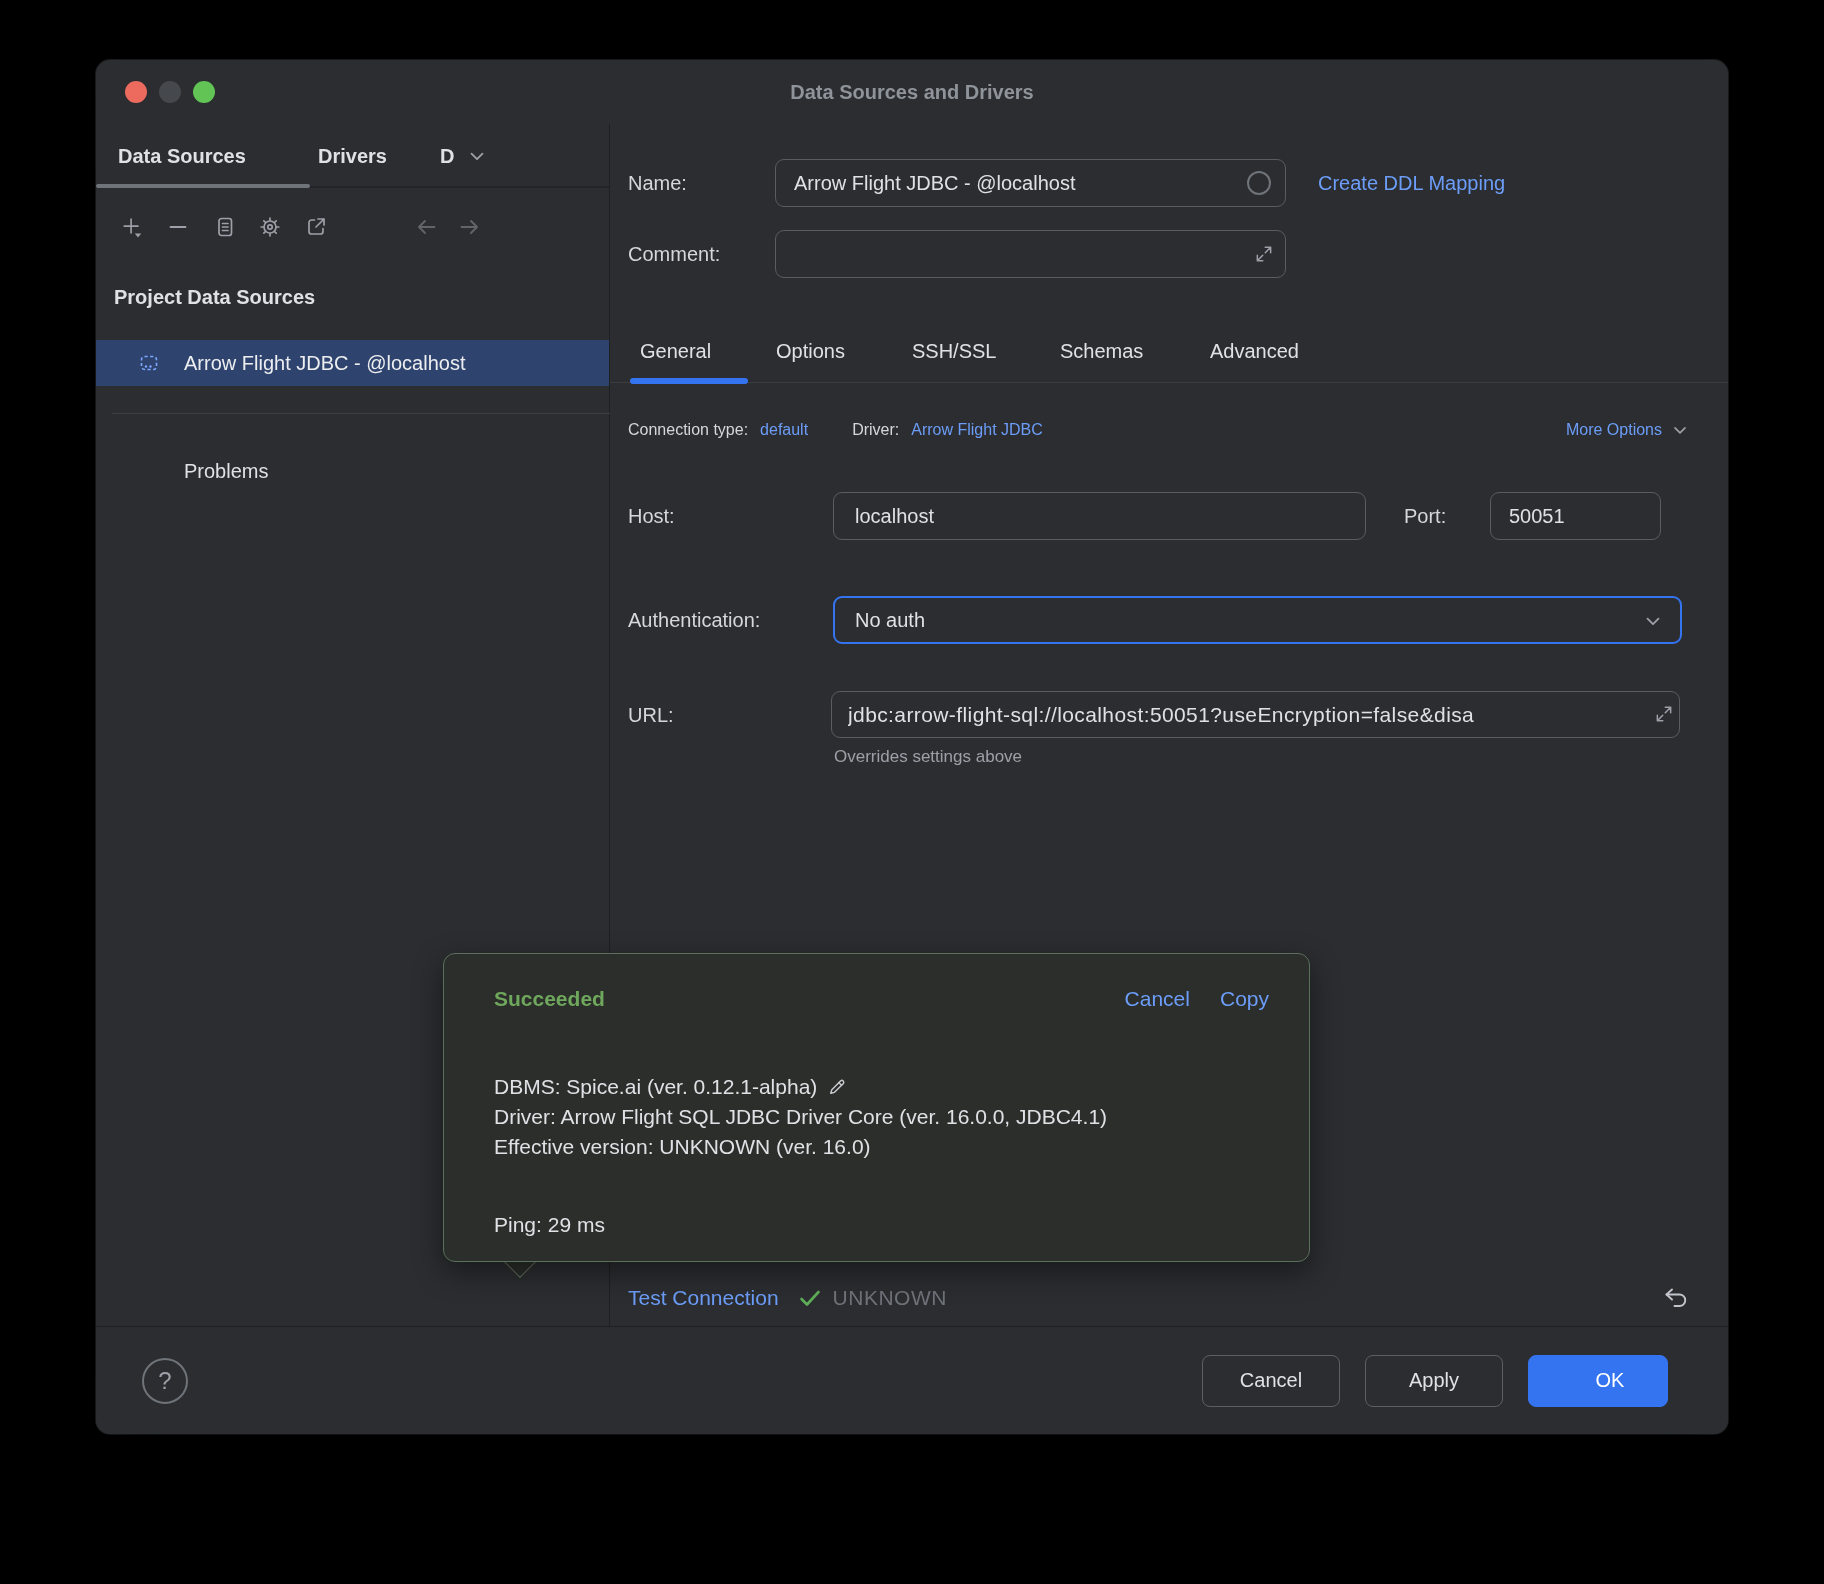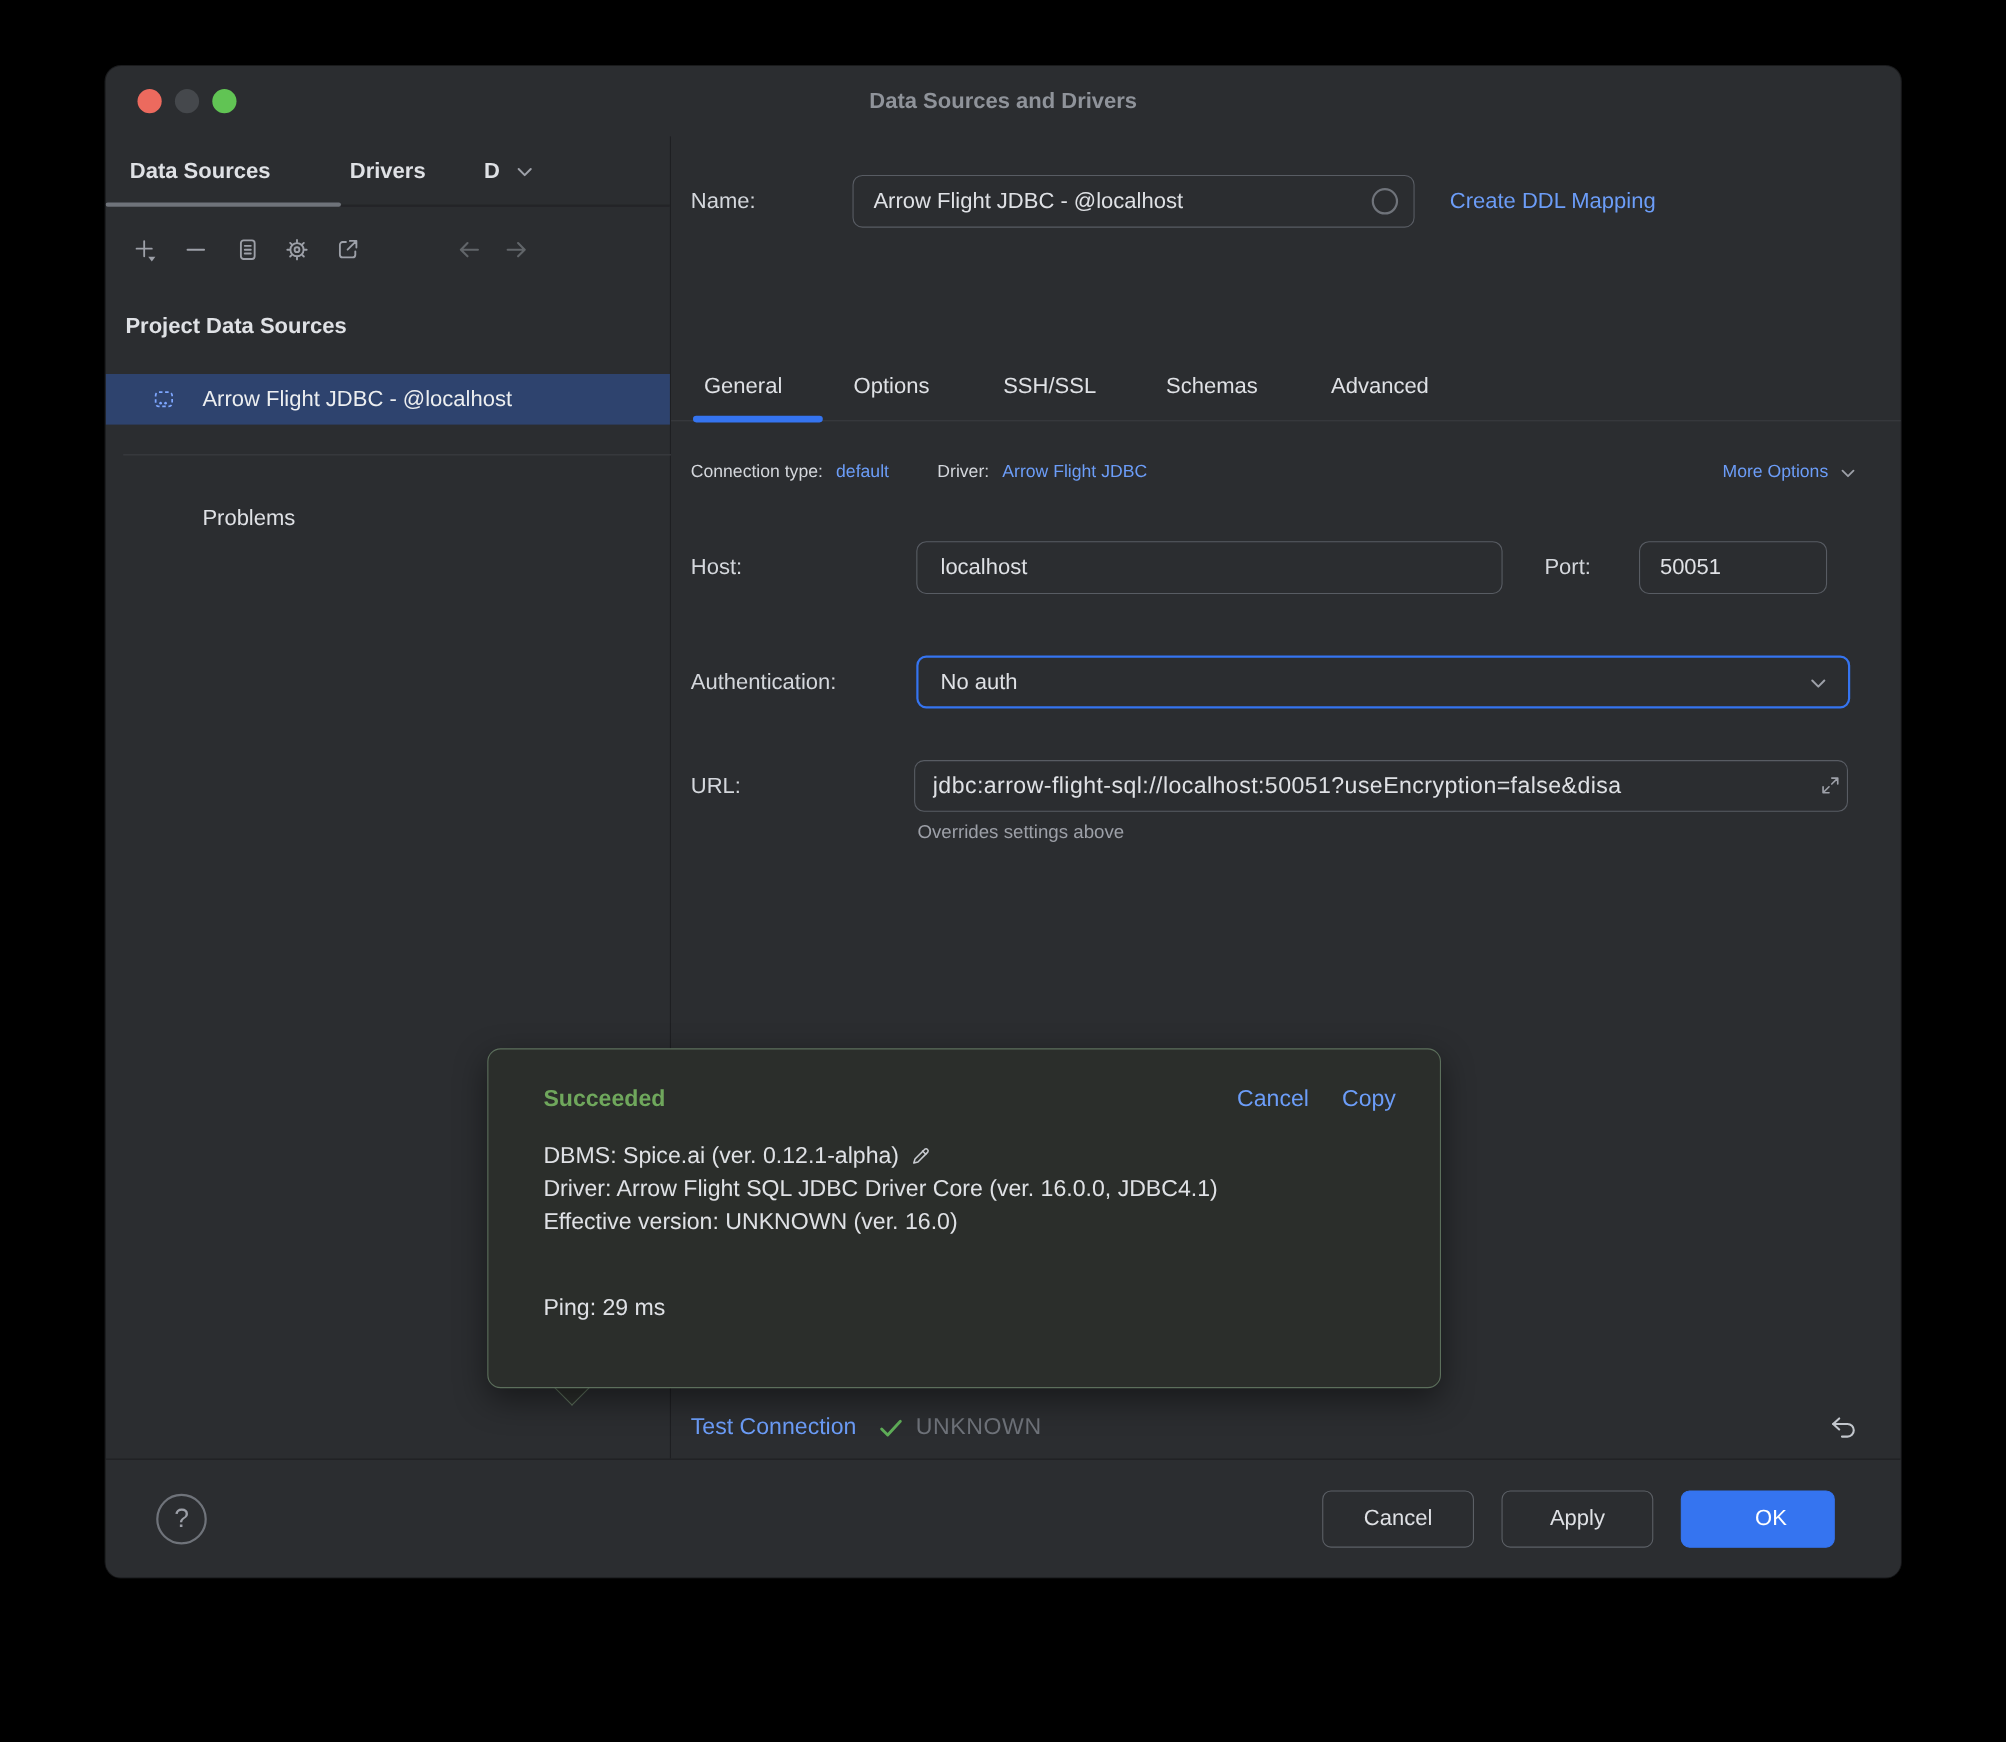--- a/index.html
+++ b/index.html
@@ -106,21 +106,21 @@
   .popup { position:absolute; left:347px; top:893px; width:867px; height:309px; background:#2b2e2b;
     border:1px solid #5c6f5c; border-radius:12px; z-index:40; box-shadow:0 10px 30px rgba(0,0,0,.45); }
   .popup-tail { position:absolute; left:412px; top:1189px; width:24px; height:24px; background:#2b2e2b;
     border-right:1px solid #5c6f5c; border-bottom:1px solid #5c6f5c; transform:rotate(45deg); z-index:39; }
   .popup-head { display:flex; align-items:center; padding:30px 40px 0 50px; height:60px; }
   .popup-status { font-size:21px; font-weight:600; color:#6fa75c; }
   .popup-links { margin-left:auto; display:flex; gap:30px; }
   .popup-link { font-size:21px; color:#6c9df8; cursor:pointer; }
   .popup-body { padding:22px 50px 0; font-size:21px; color:#dfe1e5; }
   .pline { height:30px; line-height:30px; white-space:nowrap; }
-  .pline-first { display:flex; align-items:center; gap:10px; }
+  .pline-first { display:flex; align-items:center; gap:10px;margin-top:36px; }
   .pencil { width:20px; height:20px; color:#c9ccd1; cursor:pointer; }
   .ping-line { margin-top:48px; }
 
   
   .footer { position:absolute; left:0; right:0; bottom:0; height:108px; border-top:1px solid #1e1f22;
     display:flex; align-items:center; padding:0 60px 0 46px; background:#2b2d30; }
   .help-circle { width:46px; height:46px; border-radius:50%; border:2px solid #6f737a; color:#9da0a8;
     font-size:24px; display:flex; align-items:center; justify-content:center; cursor:pointer; }
   .btns { margin-left:auto; display:flex; gap:25px; }
   .btn { height:52px; border-radius:8px; border:1px solid #5c6066; background:transparent; color:#dfe1e5;
@@ -211,20 +211,29 @@
         <span class="flabel">Name:</span>
         <span class="name-wrap">
           <input class="fld name-input" value="Arrow Flight JDBC - @localhost" style="">
           <svg class="loading-circle" viewBox="0 0 26 26" fill="none" stroke="#6f737a" stroke-width="2">
               <circle cx="13" cy="13" r="11"></circle>
             </svg>
         </span>
         <a class="ddl-link">Create DDL Mapping</a>
       </div>
 
+      <div class="frow row-comment">
+        <span class="flabel">Comment:</span>
+        <span class="comment-wrap">
+          <input class="fld comment-input" value="" style="">
+          <svg class="expand-ic" viewBox="0 0 24 24" fill="none" stroke="currentColor" stroke-width="1.8" stroke-linecap="round" stroke-linejoin="round">
+              <path d="M13.5 4H20v6.5M20 4l-6.5 6.5M10.5 20H4v-6.5M4 20l6.5-6.5"></path>
+            </svg>
+        </span>
+      </div>
 
       <div class="frow tabs-row">
         <span class="mtab mtab1">General</span>
         <span class="mtab mtab2">Options</span>
         <span class="mtab mtab3">SSH/SSL</span>
         <span class="mtab mtab4">Schemas</span>
         <span class="mtab mtab5">Advanced</span>
       </div>
       <div class="tabs-hairline"></div>
       <div class="tab-underline"></div>

